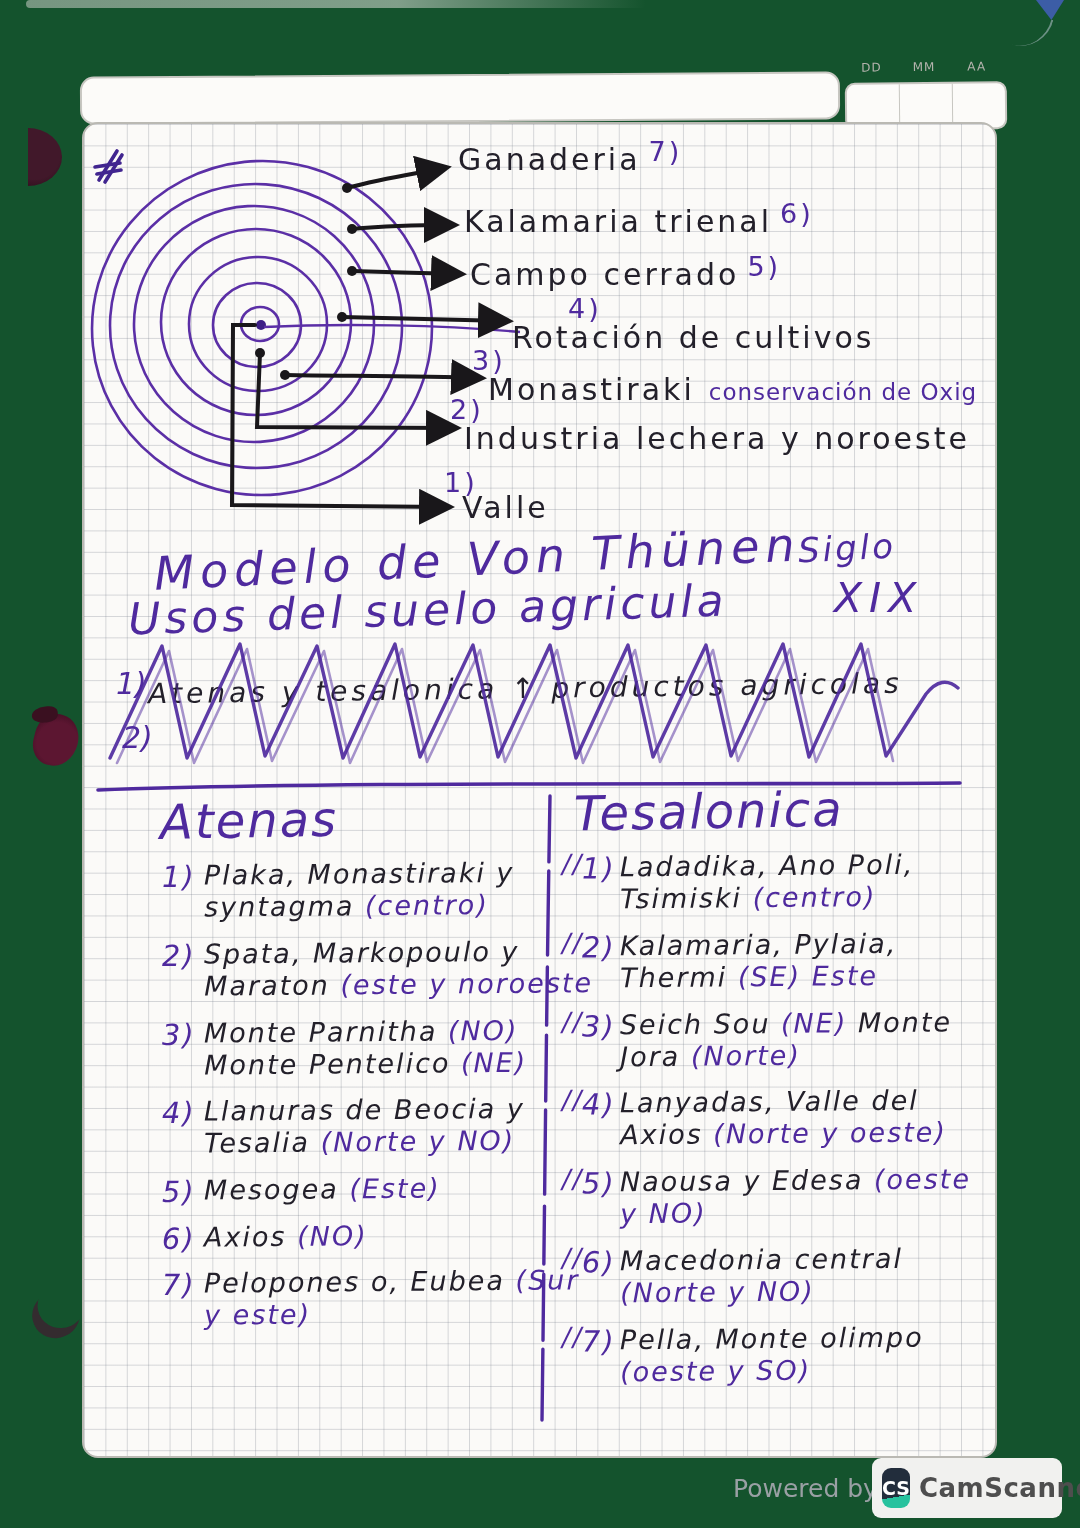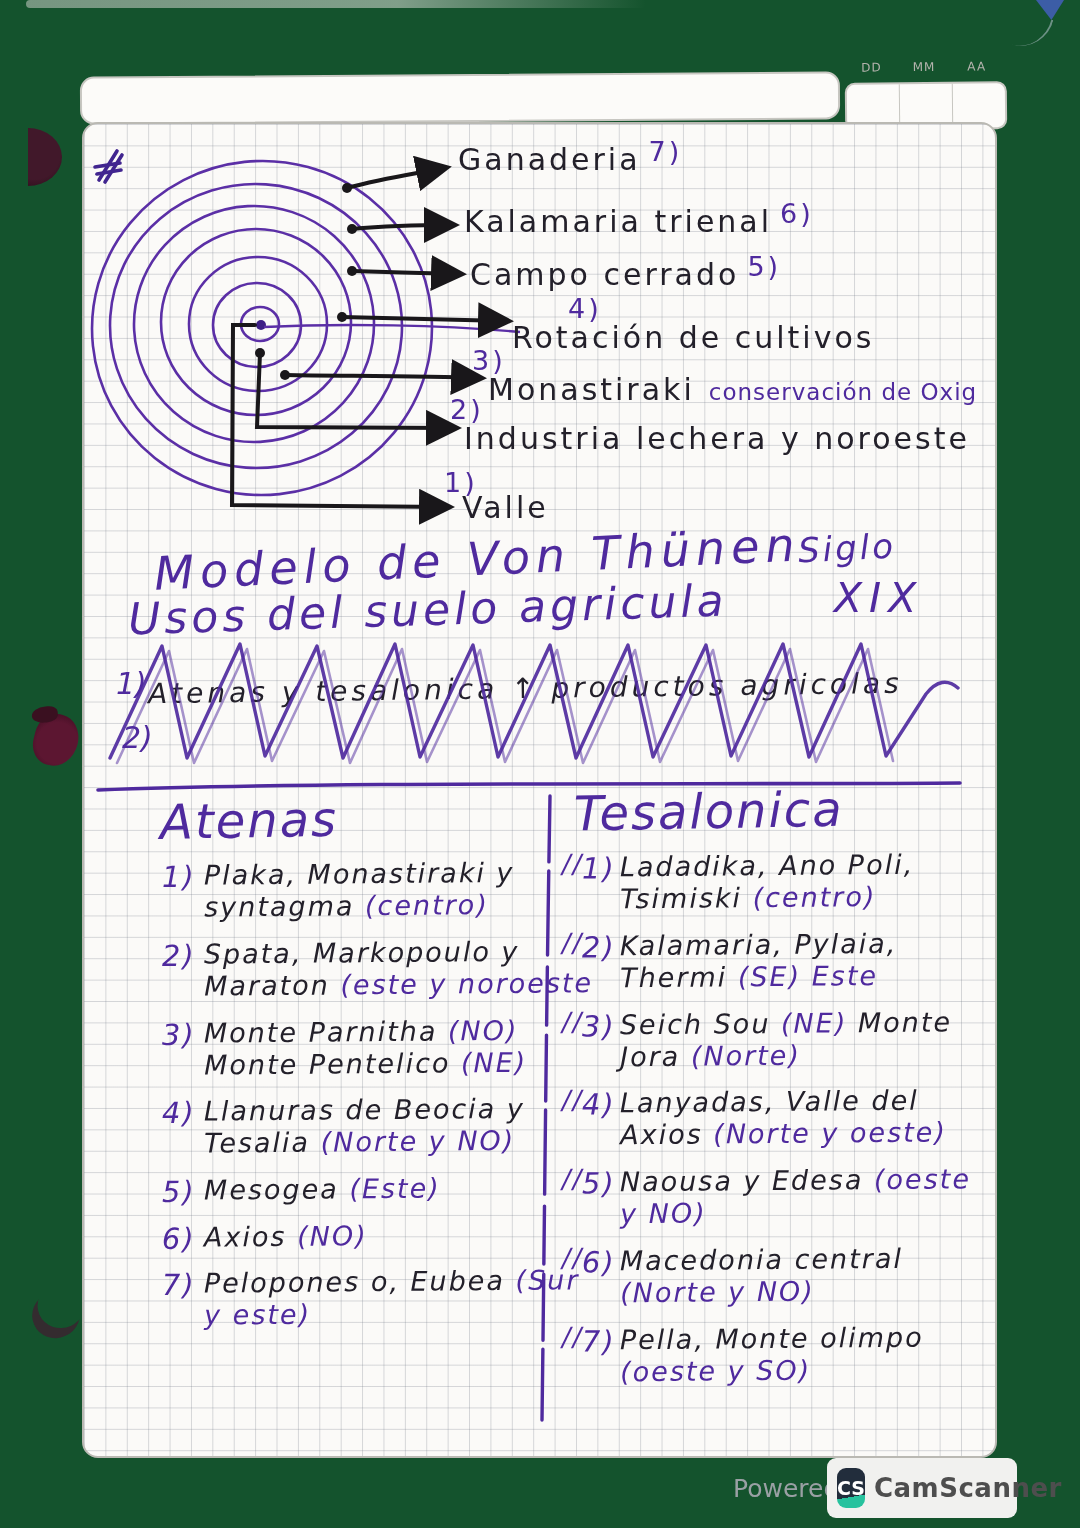--- a/index.html
+++ b/index.html
@@ -76,21 +76,21 @@
   .col-1 .col-header{margin-left:12px;}
   .item{position:relative;padding-left:44px;font-size:27px;font-style:italic;line-height:1.2;
         letter-spacing:2px;color:#23202a;margin-bottom:14px;transform:rotate(-.5deg);}
   .item .num{position:absolute;left:2px;top:0;font-size:29px;color:#4f2a9e;}
   .col-1 .item{padding-left:58px;}
   .col-1 .item .num{left:20px;}
   .item .tick{position:absolute;left:0;top:-3px;font-size:26px;color:#4f2a9e;}
   .part-accent{color:#4f2a9e;}
   
   .powered{position:absolute;left:733px;top:1474px;font-size:25px;color:#9aa0a4;z-index:4;}
-  .cs-pill{position:absolute;left:827px;top:1458px;width:190px;height:60px;background:#f1f1ef;
+  .cs-pill{position:absolute;left:872px;top:1458px;width:190px;height:60px;background:#f1f1ef;
         border-radius:9px;display:flex;align-items:center;gap:9px;padding-left:10px;box-sizing:border-box;z-index:4;}
   .cs-logo{width:40px;height:40px;border-radius:9px;display:flex;align-items:center;justify-content:center;
         background:linear-gradient(170deg,#222d3c 0 70%,#27c29e 70% 100%);
         color:#ffffff;font-weight:bold;font-size:19px;letter-spacing:0;}
   .cs-brand{font-size:26px;color:#4e4e4e;font-weight:600;letter-spacing:.5px;}
 </style>
 </head>
 <body>
 
 <div class="scan">

